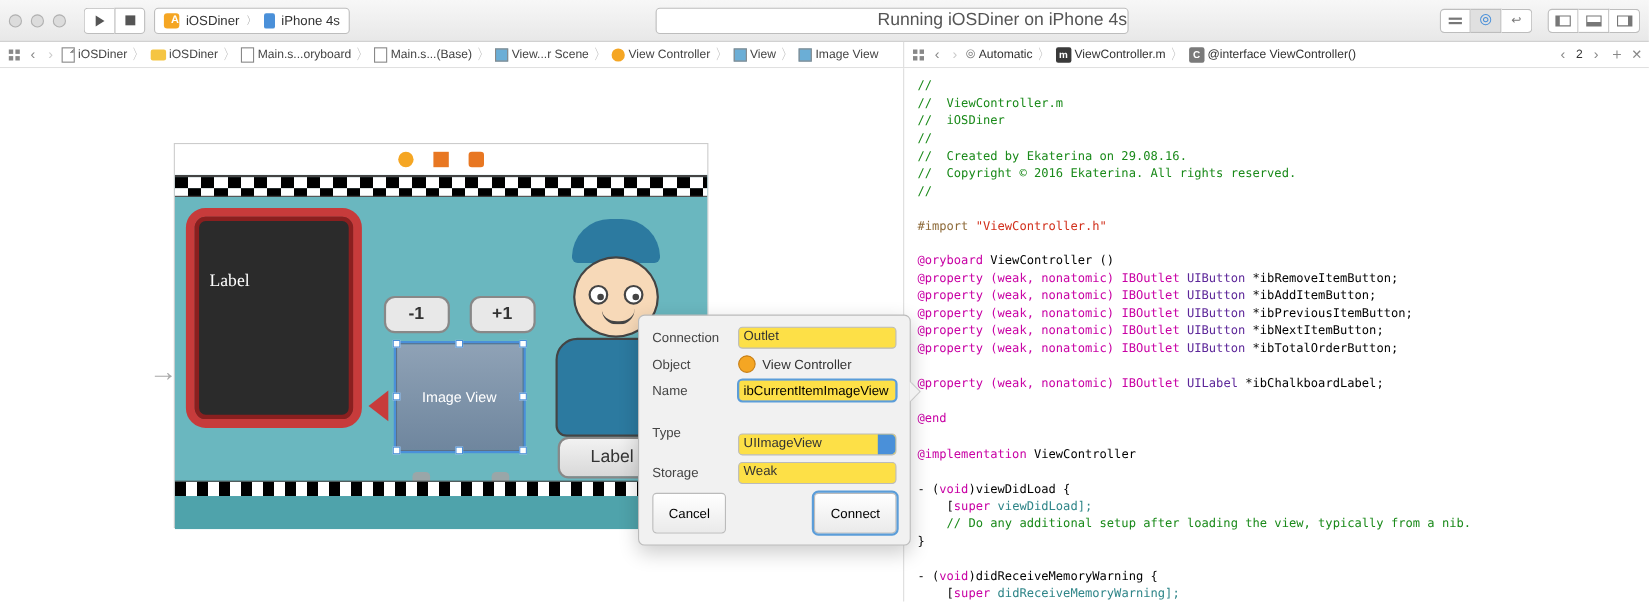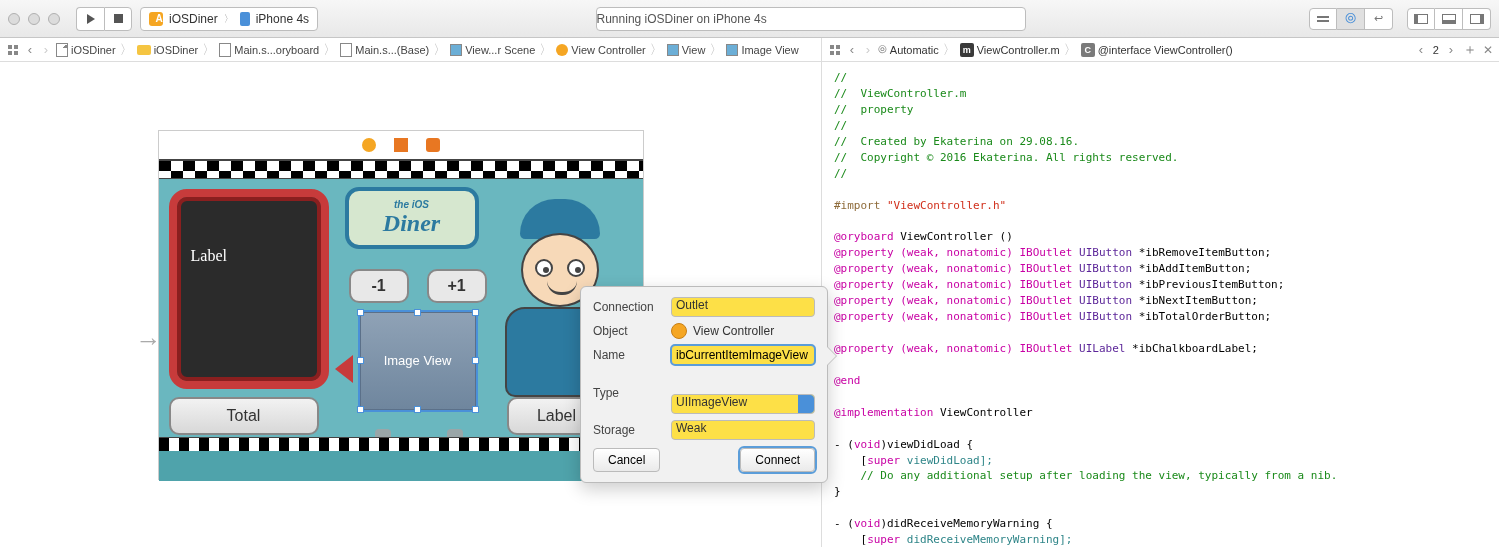--- a/index.html
+++ b/index.html
@@ -14,21 +14,21 @@
 .tb-btn-group .tb-btn:first-child { border-radius: 4px 0 0 4px; border-right: none; }
 .tb-btn-group .tb-btn:last-child { border-radius: 0 4px 4px 0; }
 .play-icon { width: 0; height: 0; border-left: 8px solid #555; border-top: 5px solid transparent; border-bottom: 5px solid transparent; }
 .stop-icon { width: 9px; height: 9px; background: #555; }
 .scheme { display: flex; align-items: center; background: #fff; border: 1px solid #bdbdbd; border-radius: 4px; height: 24px; padding: 0 8px; gap: 6px; font-size: 12px; }
 .scheme-icon-app { width: 14px; height: 14px; background: #f5a623; border-radius: 3px; }
 .scheme-icon-app::before { content: "A"; color: #fff; font-weight: bold; font-size: 10px; display: flex; align-items: center; justify-content: center; position: relative; top: 1px; left: 3px; }
 .chev { color: #999; font-size: 10px; }
 .device-icon { width: 10px; height: 14px; background: #4a90d9; border-radius: 2px; }
 .toolbar-spacer { flex: 1; }
-.status-display { flex: 0 0 430px; height: 24px; background: #fff; border: 1px solid #bdbdbd; border-radius: 4px; display: flex; align-items: center; justify-content: flex-start; font-size: 12px; color: #555; }
+.status-display { flex: 0 0 430px; height: 24px; background: #fff; border: 1px solid #bdbdbd; border-radius: 4px; display: flex; align-items: center; justify-content: flex-end; font-size: 16px; color: #555; }
 .tiny-icon { width: 14px; height: 10px; border: 1px solid #777; position: relative; }
 .segment-btn { width: 28px; height: 22px; background: #fff; border: 1px solid #bdbdbd; display: flex; align-items: center; justify-content: center; cursor: pointer; }
 .segment-btn.active { background: #e0e0e0; }
 .segment-group { display: flex; margin-left: 6px; }
 .segment-group .segment-btn:first-child { border-radius: 4px 0 0 4px; }
 .segment-group .segment-btn:last-child { border-radius: 0 4px 4px 0; }
 .segment-group .segment-btn + .segment-btn { border-left: none; }
 
 
 .jumpbar-row { height: 24px; border-bottom: 1px solid #ddd; display: flex; }
@@ -105,21 +105,21 @@
 .pop-row { display: flex; align-items: center; margin-bottom: 6px; gap: 8px; }
 .pop-row label { width: 70px; text-align: left; color: #444; }
 .pop-row .field { flex: 1; }
 .pop-select, .pop-input { width: 100%; height: 20px; border: 1px solid #bbb; border-radius: 4px; background: #fde047; font-size: 12px; padding: 0 4px; }
 .pop-input.focused { outline: 2px solid #5b9dd9; outline-offset: -1px; }
 .pop-select.blue-cap { position: relative; display: flex; padding-right: 18px; margin-top: 23px; }
 .pop-select.blue-cap::after { content: ""; position: absolute; right: 0; top: 0; bottom: 0; width: 16px; background: #4a90d9; border-radius: 0 4px 4px 0; }
 .pop-obj { display: flex; align-items: center; gap: 6px; }
 .pop-obj-icon { width: 16px; height: 16px; background: #f5a623; border-radius: 50%; border: 1px solid #c77f16; }
 .pop-buttons { display: flex; justify-content: space-between; margin-top: 8px; }
-.pop-btn { height: 24px; padding: 0 14px; background: linear-gradient(#fff, #eaeaea); border: 1px solid #bbb; border-radius: 4px; font-size: 12px; cursor: pointer; }
+.pop-btn { height: 37px; padding: 0 14px; background: linear-gradient(#fff, #eaeaea); border: 1px solid #bbb; border-radius: 4px; font-size: 12px; cursor: pointer; }
 .pop-btn.primary { outline: 2px solid #5b9dd9; outline-offset: 0; }
 
 
 .code { white-space: pre; }
 .c-comment { color: #1a8a1a; }
 .c-magenta { color: #c800a4; }
 .c-directive { color: #8e6b3a; }
 .c-string { color: #d12f1b; }
 .c-type { color: #5c2699; }
 .c-teal { color: #2e8588; }
@@ -274,24 +274,20 @@
       <div class="device-frame">
         <div class="top-icons">
           <span class="top-circ or"></span>
           <span class="top-cube"></span>
           <span class="top-sq"></span>
         </div>
         <div class="diner-scene">
           <div class="checker-top"></div>
           <div class="chalkboard">
             <div class="chalkboard-label">Label</div>
-          </div>
-          <div class="sign">
-            <span class="small">the iOS</span>
-            <span class="big">Diner</span>
           </div>
           <div class="minus-btn">
               <span>-1</span>
             </div>
           <div class="plus-btn">
               <span>+1</span>
             </div>
           <div class="red-tri left"></div>
           <div class="imageview selected">
             <span>Image View</span>
@@ -299,23 +295,20 @@
             <span class="handle tm"></span>
             <span class="handle tr"></span>
             <span class="handle ml"></span>
             <span class="handle mr"></span>
             <span class="handle bl"></span>
             <span class="handle bm"></span>
             <span class="handle br"></span>
           </div>
           <div class="stand s1"></div>
           <div class="stand s2"></div>
-          <div class="total-btn">
-              <span>Total</span>
-            </div>
           <div class="label-btn">
               <span>Label</span>
             </div>
           <div class="chef">
             <div class="chef-hat"></div>
             <div class="chef-head">
               <div class="chef-eye l"></div>
                 <div class="chef-eye r"></div>
               <div class="chef-mouth"></div>
             </div>
@@ -362,21 +355,21 @@
       <div class="pop-buttons">
         <button class="pop-btn">Cancel</button>
         <button class="pop-btn primary">Connect</button>
       </div>
     </div>
   </div>
 
   <div class="editor-right">
 <div class="code"><span class="c-comment">//</span>
 <span class="c-comment">//  ViewController.m</span>
-<span class="c-comment">//  property</span>
+<span class="c-comment">//  iOSDiner</span>
 <span class="c-comment">//</span>
 <span class="c-comment">//  Created by Ekaterina on 29.08.16.</span>
 <span class="c-comment">//  Copyright © 2016 Ekaterina. All rights reserved.</span>
 <span class="c-comment">//</span>
 
 <span class="c-directive">#import </span><span class="c-string">"ViewController.h"</span>
 
 <span class="c-magenta">@oryboard</span><span class="c-black"> ViewController ()</span>
 <span class="c-magenta">@property</span><span class="c-magenta"> (weak, nonatomic) </span><span class="c-magenta">IBOutlet</span><span class="c-type"> UIButton </span><span class="c-black">*ibRemoveItemButton;</span>
 <span class="c-magenta">@property</span><span class="c-magenta"> (weak, nonatomic) </span><span class="c-magenta">IBOutlet</span><span class="c-type"> UIButton </span><span class="c-black">*ibAddItemButton;</span>

